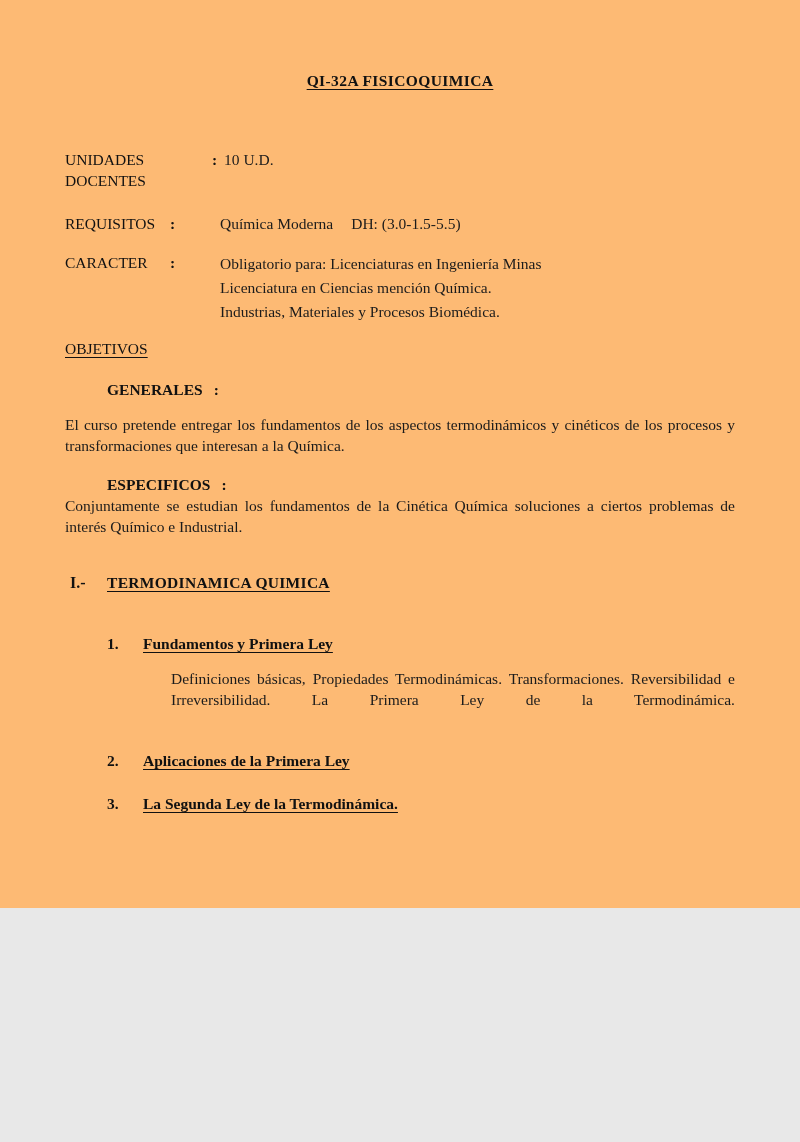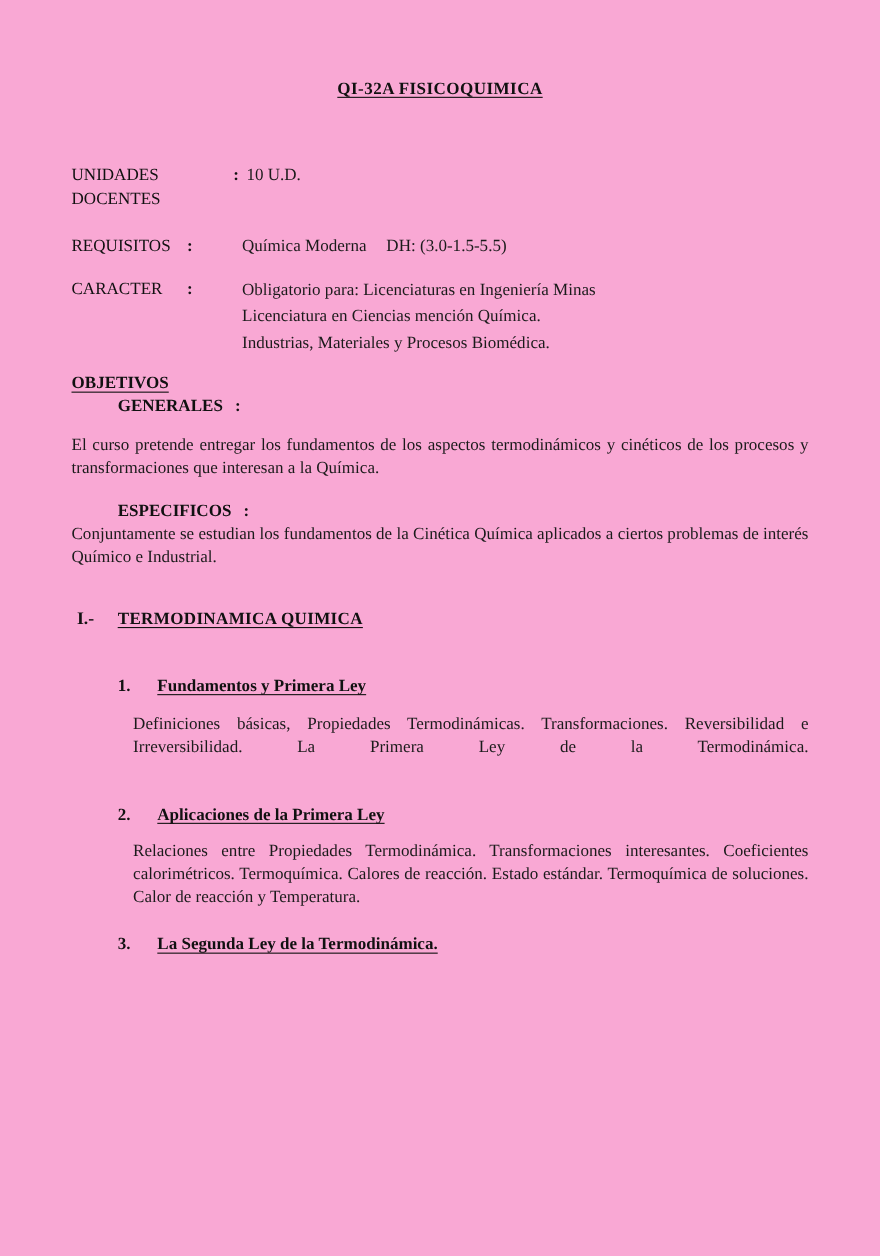--- a/index.html
+++ b/index.html
@@ -1,21 +1,21 @@
 <!DOCTYPE html>
 <html><head>
 <meta charset="utf-8">
 <style>
   html, body { margin: 0; padding: 0; background: #e8e8e8; }
   .page {
     position: relative;
     width: 800px;
-    height: 1142px;
+    height: 908px;
     margin: 0 auto;
-    background: #f9a8d4;
+    background: #fdba74;
     color: #1b1b1b;
     font-family: "Liberation Serif", "DejaVu Serif", serif;
     font-size: 15.5px;
     line-height: 21px;
     box-sizing: border-box;
     padding: 70px 65px 0 65px;
     overflow: hidden;
   }
   .ul   { text-decoration: underline; text-decoration-thickness: 1.4px; text-underline-offset: 3px; }
 
@@ -38,27 +38,27 @@
   .kv-label { font-weight: normal; color: #111; }
   .kv-colon { font-weight: bold; color: #111; }
   .kv-value { font-weight: normal; }
   .row-unidades   { margin-top: 58px; }
   .row-requisitos { margin-top: 22px; }
   .row-caracter   { margin-top: 18px; }
   .row-caracter .kv-value div { line-height: 24px; }
   .req-gap { display: inline-block; width: 18px; }
 
   
-  .h-objetivos  { margin-top: 14px; font-weight: bold; color: #111; }
+  .h-objetivos  { margin-top: 14px; font-weight: normal; color: #111; }
   .h-contenidos { margin-top: 36px; font-weight: bold; color: #111; }
 
   
   .subhead { margin-left: 42px; font-weight: bold; color: #111; }
   .subhead .colon { font-weight: bold; margin-left: 11px; }
-  .sh-generales   { }
+  .sh-generales   { margin-top: 20px; }
   .sh-especificos { margin-top: 18px; }
 
   
   p { margin: 0; }
   .para { text-align: justify; }
   .p-generales { margin-top: 14px; }
   .p-esp1      { margin-top: 16px; }
   .p-esp2      { margin-top: 0; }
 
   
@@ -77,21 +77,21 @@
     display: grid;
     grid-template-columns: 36px 1fr;
     margin-left: 42px;
     color: #111;
   }
   .item-num   { font-weight: bold; }
   .item-title { font-weight: bold; }
   .item1-row { margin-top: 40px; }
   .item2-row { margin-top: 40px; }
   .item3-row { margin-top: 22px; }
-  .item-para { margin-left: 56px; text-align: justify; }
+  .item-para { margin-left: 106px; text-align: justify; }
   .p-item1 { margin-top: 14px; text-align-last: justify; }
   .p-item2 { margin-top: 12px; }
 </style>
 </head>
 <body>
 
 <div class="page">
 
   <div class="doc-title ul">QI-32A FISICOQUIMICA</div>
 
@@ -124,38 +124,37 @@
   <div class="subhead sh-generales">
     <span>GENERALES</span><span class="colon">:</span>
   </div>
 
   <p class="para p-generales">El curso pretende entregar los fundamentos de los aspectos termodinámicos y cinéticos de los procesos y transformaciones que interesan a la Química.</p>
 
   <div class="subhead sh-especificos">
     <span>ESPECIFICOS</span><span class="colon">:</span>
   </div>
 
-  <p class="para p-esp2">Conjuntamente se estudian los fundamentos de la Cinética Química aplicados a ciertos problemas de interés Químico e Industrial.</p>
+  <p class="para p-esp2">Conjuntamente se estudian los fundamentos de la Cinética Química soluciones a ciertos problemas de interés Químico e Industrial.</p>
 
 
   <div class="section-row">
     <span class="section-num">I.-</span>
     <span class="section-title ul">TERMODINAMICA QUIMICA</span>
   </div>
 
   <div class="item-row item1-row">
     <span class="item-num">1.</span>
     <span class="item-title ul">Fundamentos y Primera Ley</span>
   </div>
   <p class="item-para p-item1">Definiciones básicas, Propiedades Termodinámicas. Transformaciones. Reversibilidad e Irreversibilidad. La Primera Ley de la Termodinámica.</p>
 
   <div class="item-row item2-row">
     <span class="item-num">2.</span>
     <span class="item-title ul">Aplicaciones de la Primera Ley</span>
   </div>
-  <p class="item-para p-item2">Relaciones entre Propiedades Termodinámica. Transformaciones interesantes. Coeficientes calorimétricos. Termoquímica. Calores de reacción. Estado estándar. Termoquímica de soluciones. Calor de reacción y Temperatura.</p>
 
   <div class="item-row item3-row">
     <span class="item-num">3.</span>
     <span class="item-title ul">La Segunda Ley de la Termodinámica.</span>
   </div>
 
 </div>
 
 </body></html>

